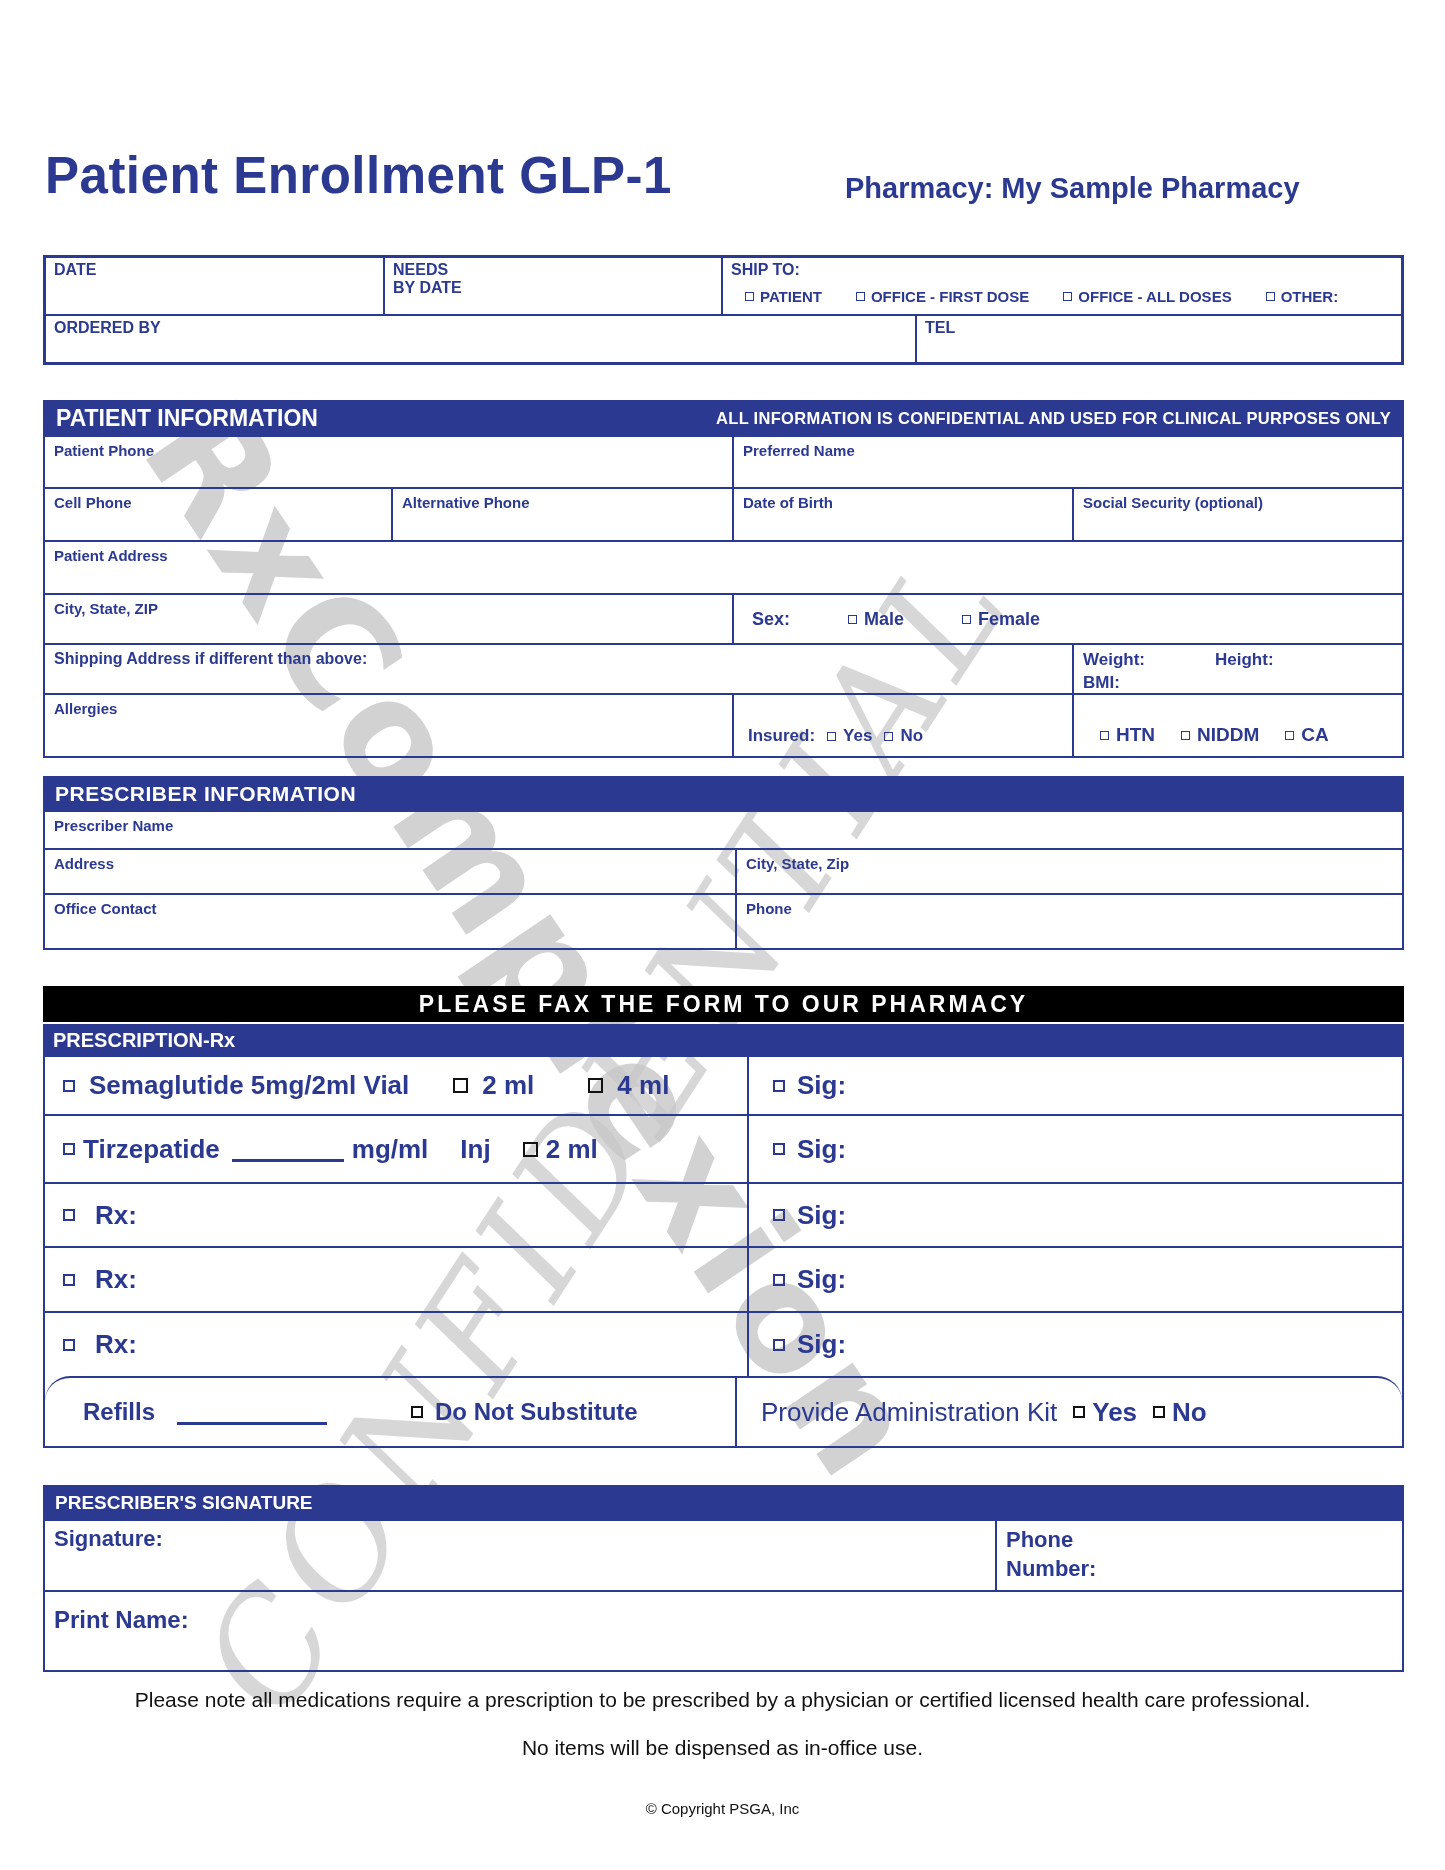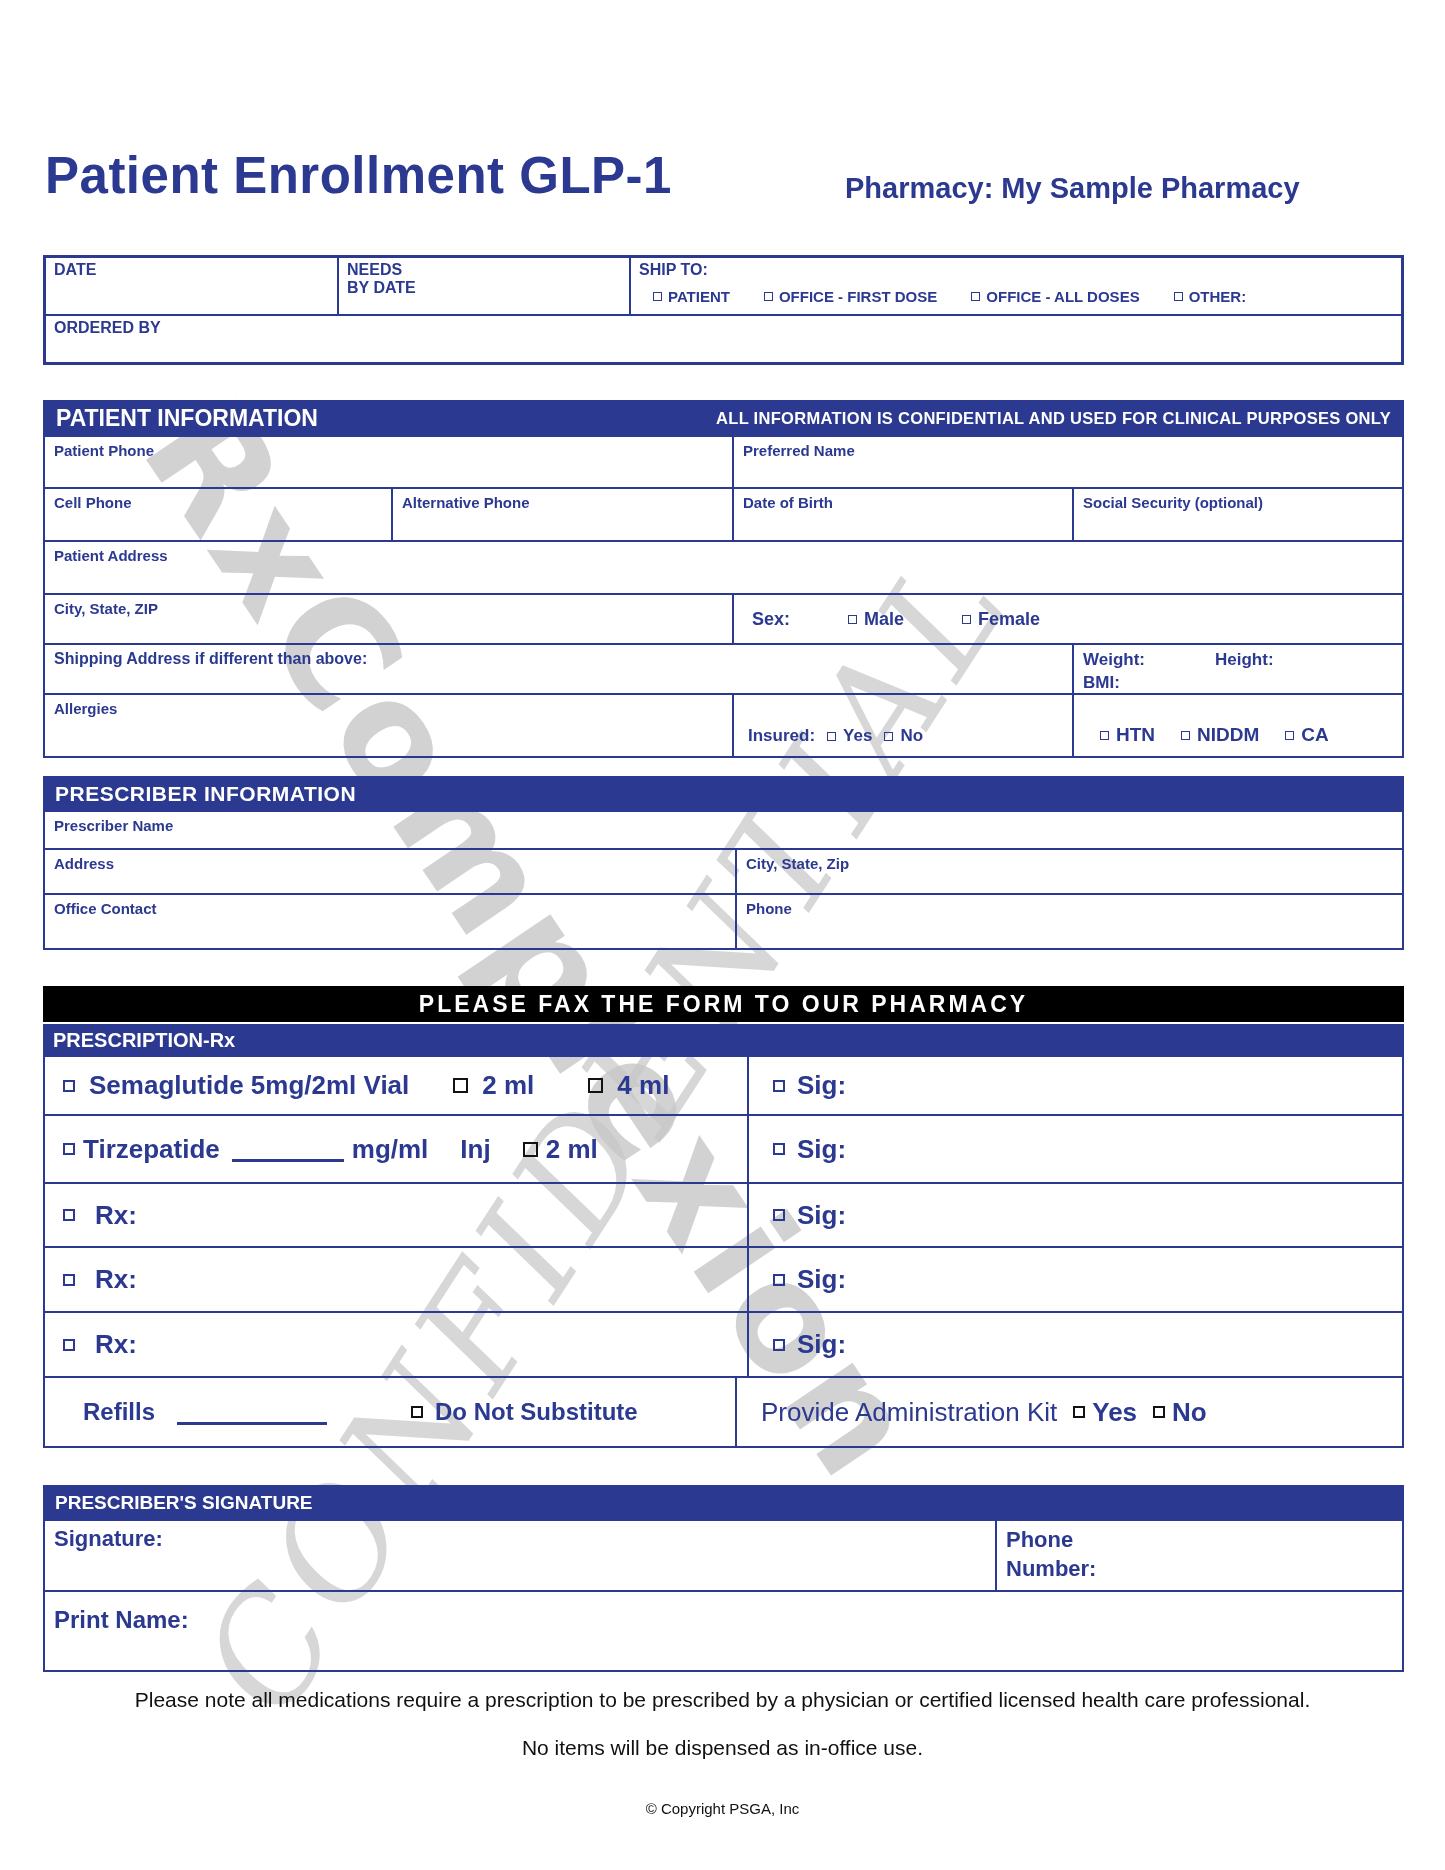--- a/index.html
+++ b/index.html
@@ -30,21 +30,21 @@
   .cb.s { width: 9px;  height: 9px;  border-width: 1.5px; }
   .cb.m { width: 12px; height: 12px; }
   .cb.l { width: 15px; height: 15px; border-width: 2.5px; }
   .cb.black { border-color: #121212; }
   .opt { display: inline-flex; align-items: center; gap: 7px; }
   
   .title    { left: 45px;  top: 146px; font-size: 51px; font-weight: bold; letter-spacing: .5px; }
   .pharmacy { left: 845px; top: 172px; font-size: 29px; font-weight: bold; }
   
   .toptable { top: 255px; border: 3px solid #2b3990; }
-  .trow { display: flex; }
+  .trow { display: flex; gap: 46px; }
   .trow + .trow { border-top: 2px solid #2b3990; }
   .tcell { border-left: 2px solid #2b3990; padding: 3px 8px; }
   .tcell:first-child { border-left: none; }
   .trow.r1 { height: 56px; }
   .trow.r2 { height: 48px; }
   .c-date { width: 291px; } .c-needs { width: 292px; } .c-ship { flex: 1; }
   .c-ordered { width: 823px; } .c-tel { flex: 1; }
   .tcell .lbl { font-size: 16px; display: block; line-height: 1.15; }
   .ship-opts { display: flex; gap: 34px; margin-top: 9px; padding-left: 14px; }
   .ship-opts .opt { font-size: 15px; font-weight: bold; gap: 6px; }
@@ -72,21 +72,21 @@
   .prescriber .bar { height: 36px; font-size: 21px; padding-left: 12px; letter-spacing: .5px; }
   .prh50 { height: 36px; } .prh45 { height: 45px; } .prh55 { height: 55px; }
   
   .faxbar { top: 986px; height: 36px; background: #000; color: #fff; display: flex;
             align-items: center; justify-content: center; font-size: 23px; font-weight: bold; letter-spacing: 3px; }
   .rxsection { top: 1024px; }
   .rxbar { height: 33px; font-size: 20px; padding-left: 10px; }
   .rxrow .pcell { display: flex; align-items: center; }
   .drugcell { padding-left: 18px; gap: 14px; font-size: 26px; font-weight: bold; }
   .sigcell { padding-left: 24px; gap: 12px; font-size: 26px; font-weight: bold; margin-left: 12px; }
-  .rh75 { height: 57px; } .rh68 { height: 68px; } .rh64 { height: 64px; } .rh65 { height: 65px; } .rh70 { height: 70px; }
+  .rh75 { height: 57px; } .rh68 { height: 68px; } .rh64 { height: 64px; } .rh65 { height: 65px; } .rh70 { height: 70px; border-radius: 25px; }
   .blank { display: inline-block; border-bottom: 3px solid #2b3990; height: 26px; }
   .blank.tz { width: 112px; margin-left: 4px; }
   .blank.rf { width: 150px; margin-left: 10px; }
   .gap30 { width: 16px; } .gap40 { width: 26px; }
   .refillcell { padding-left: 38px; gap: 12px; font-size: 24px; font-weight: bold; }
   .kitcell { padding-left: 24px; gap: 16px; font-size: 26px; }
   .kitcell .yn { font-weight: bold; }
   .kitlabel { font-weight: 400; }
   
   .sigsection { top: 1485px; }
@@ -141,20 +141,23 @@
             <span class="cb s"></span>
             <span>OTHER:</span>
           </span>
         </div>
       </div>
     </div>
     <div class="trow r2">
       <div class="tcell c-ordered">
         <span class="lbl">ORDERED BY</span>
       </div>
+      <div class="tcell c-tel">
+        <span class="lbl">TEL</span>
+      </div>
     </div>
   </div>
 
   <div class="block patient">
     <div class="bar">
       <span>PATIENT INFORMATION</span>
       <span class="note">ALL INFORMATION IS CONFIDENTIAL AND USED FOR CLINICAL PURPOSES ONLY</span>
     </div>
     <div class="stable">
       <div class="prow ph50">

